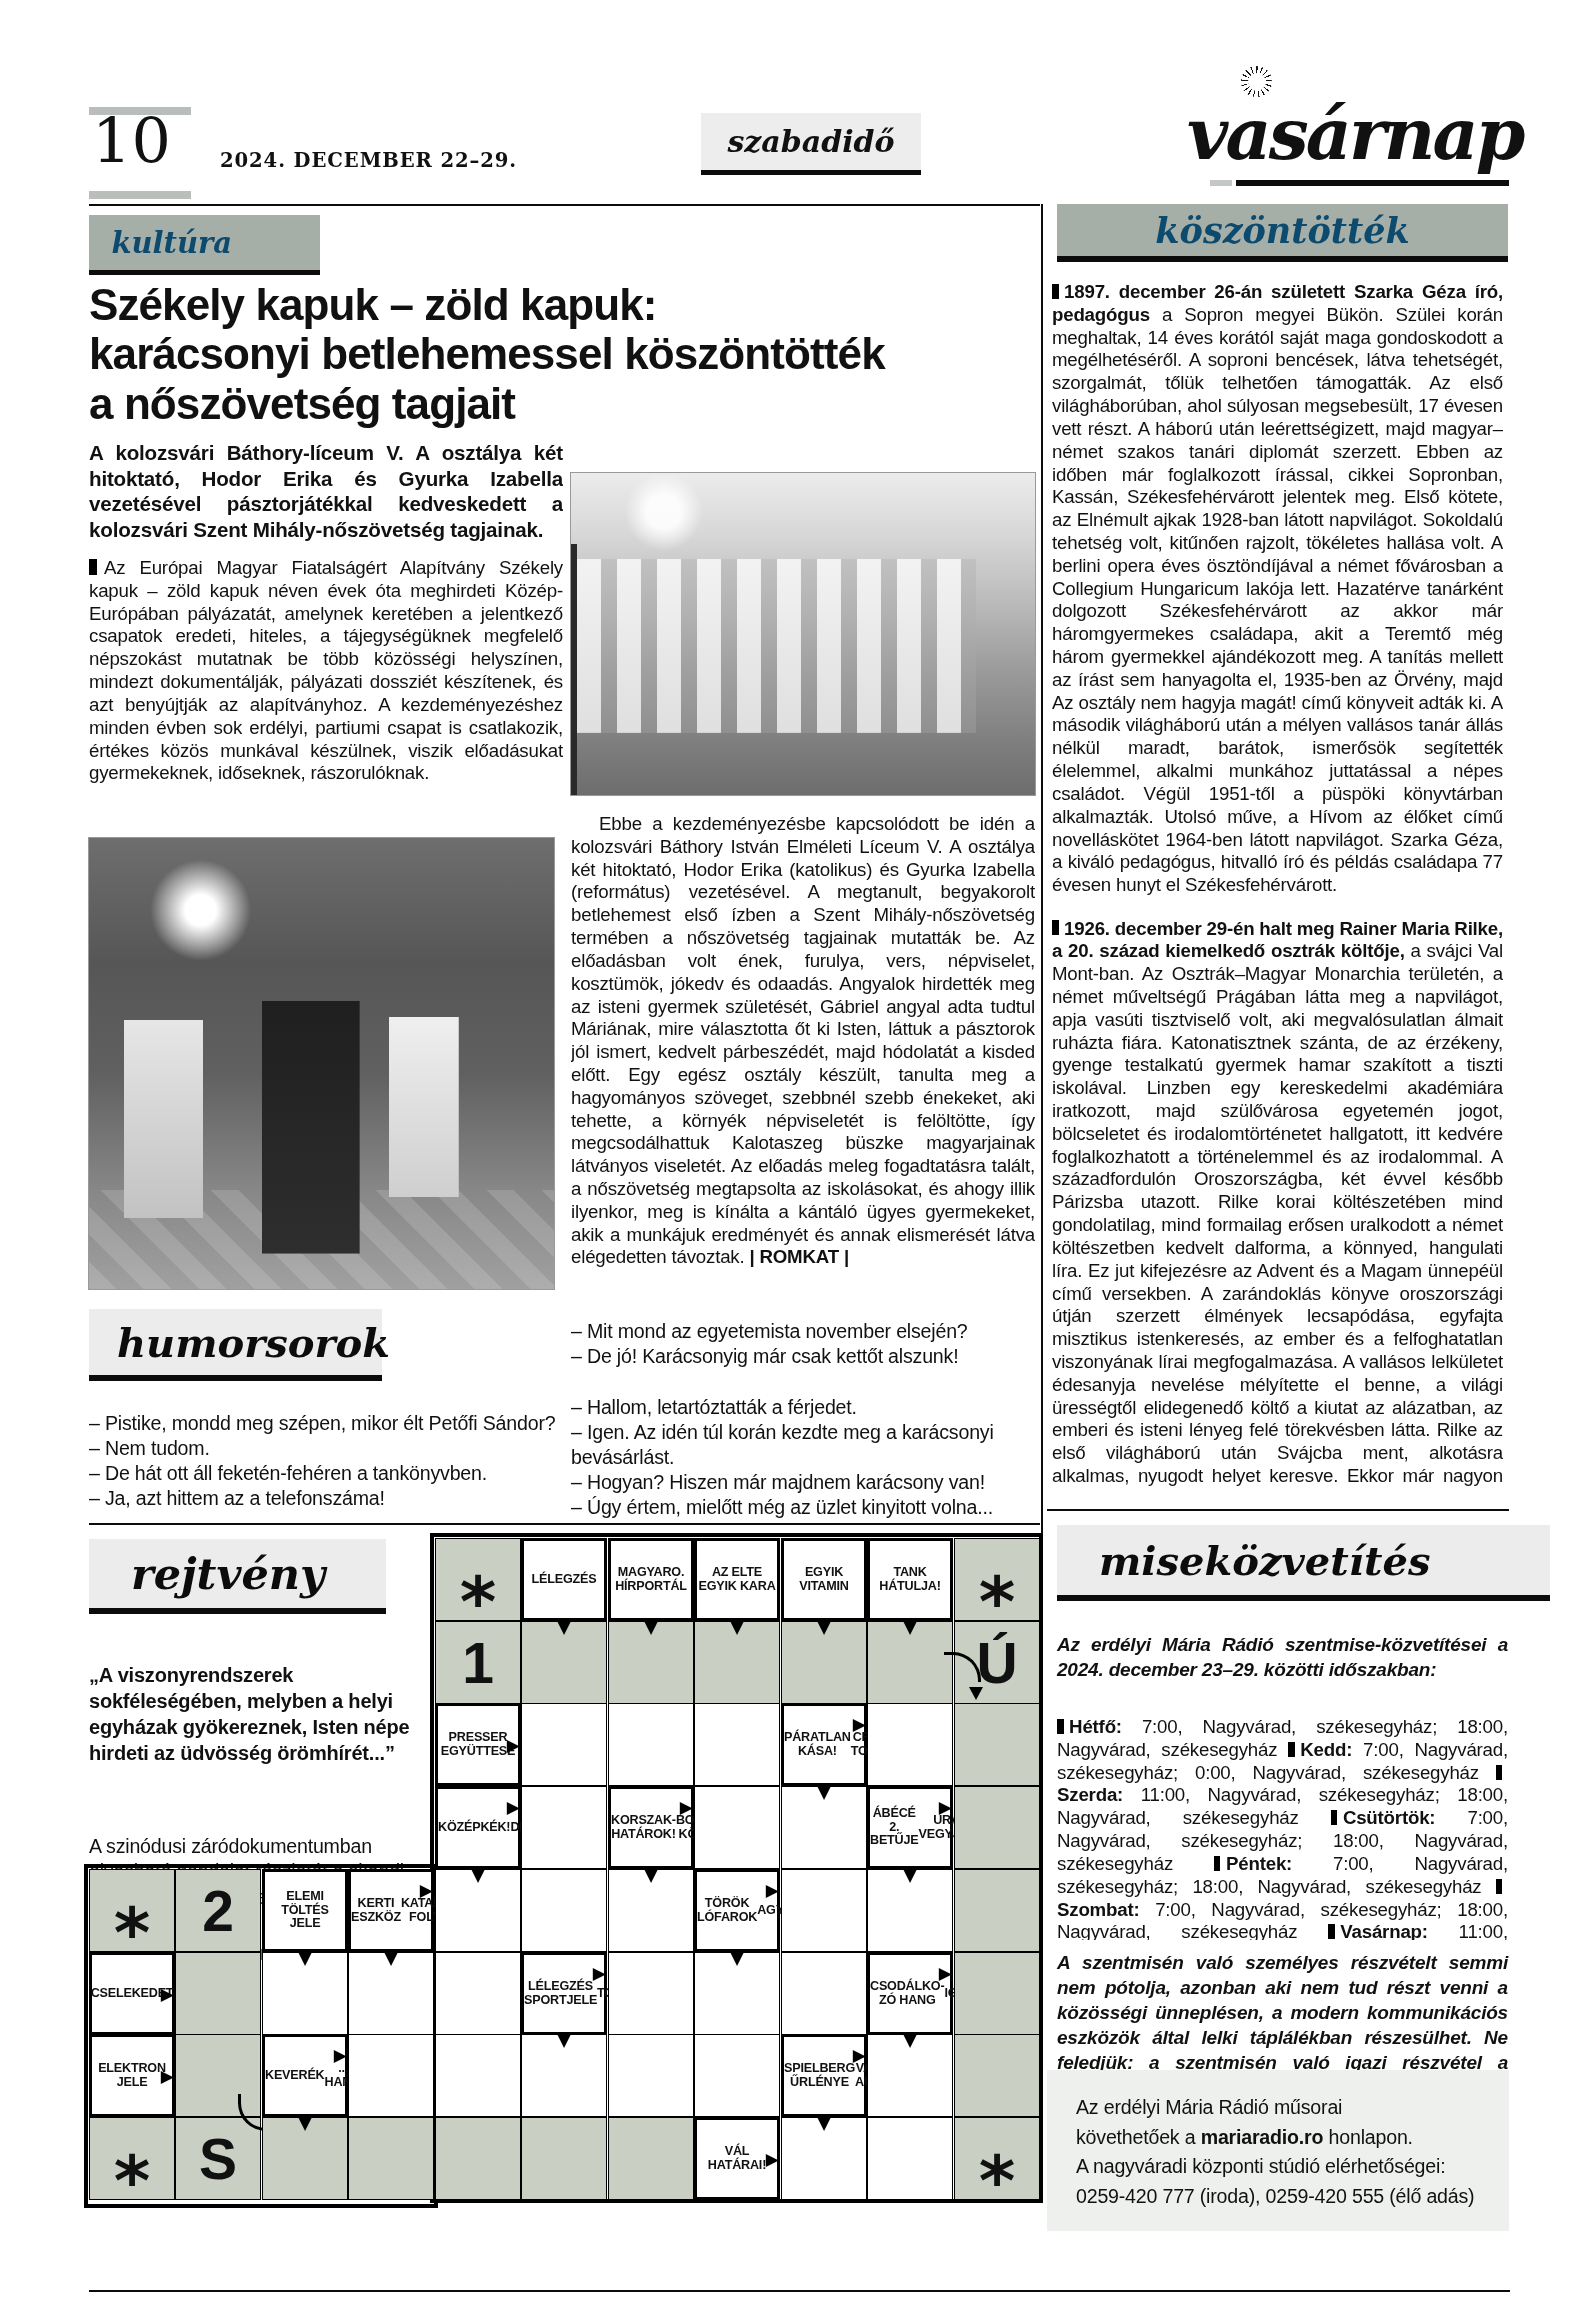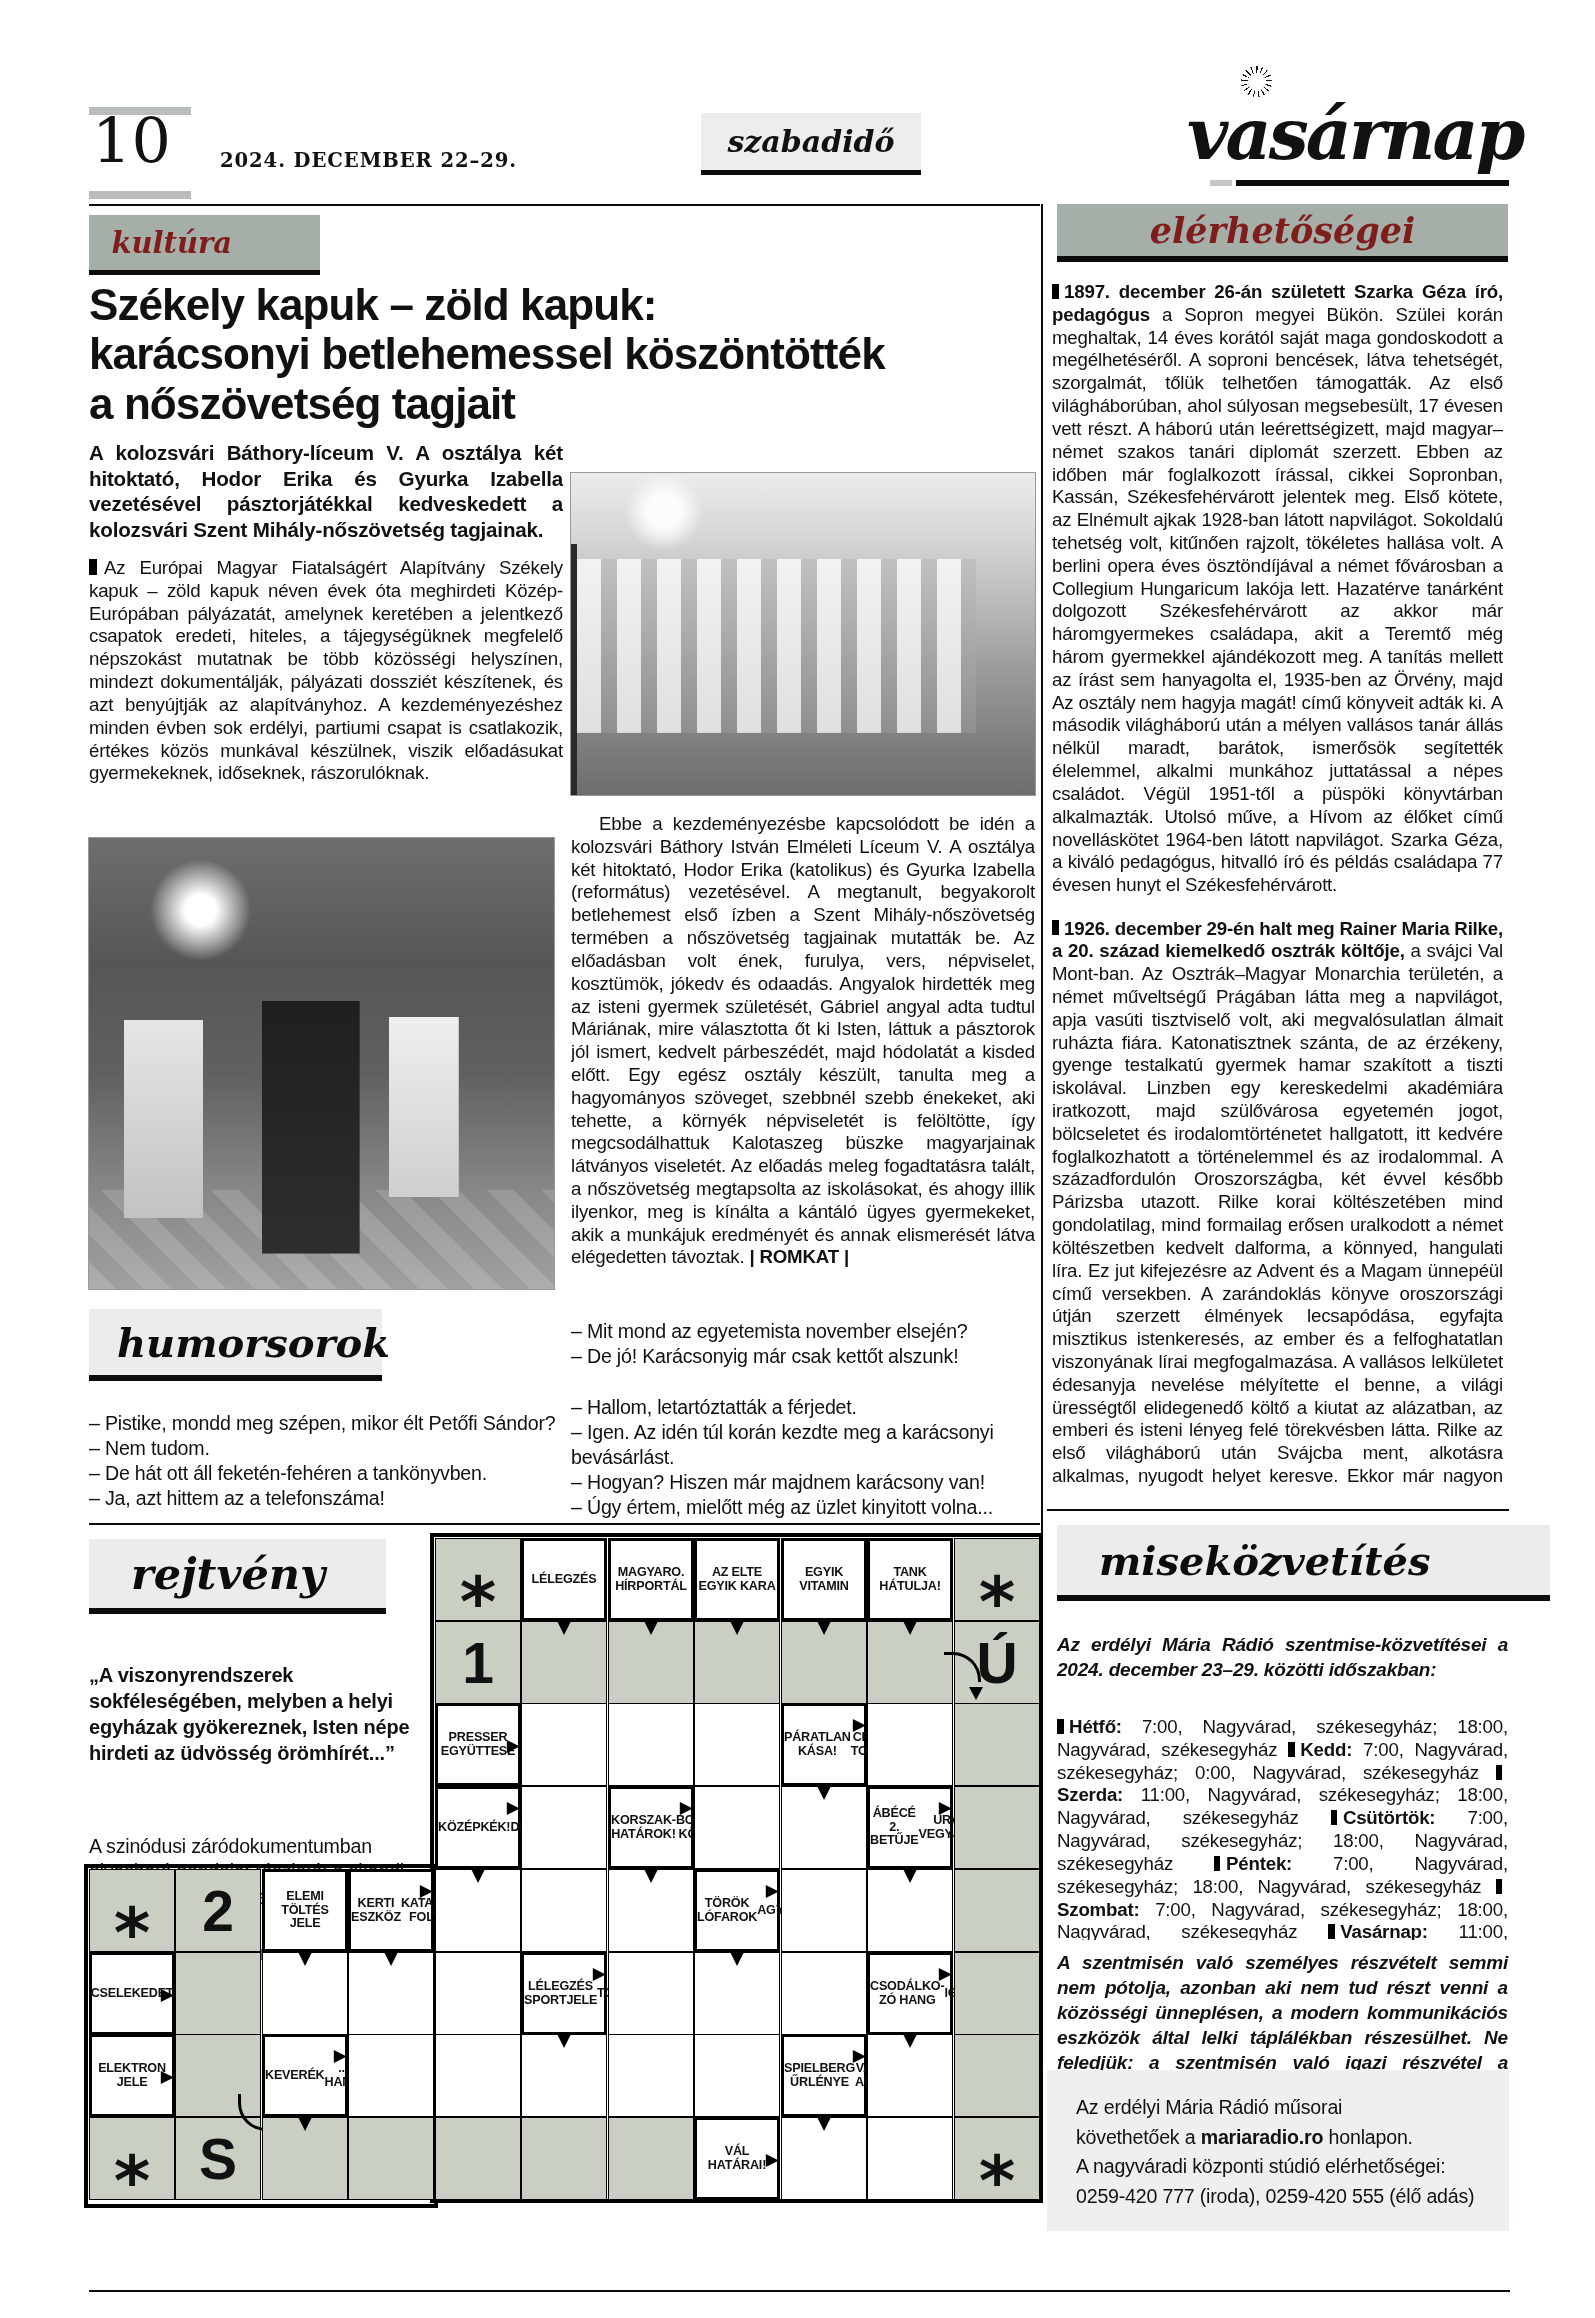--- a/index.html
+++ b/index.html
@@ -20,21 +20,21 @@
         letter-spacing:-2.8px;line-height:1;}
   #masthead-underline{position:absolute;left:1236px;top:180px;width:273px;height:5.6px;background:#0c0c0c;}
   #masthead-sq{position:absolute;left:1210px;top:180px;width:21.5px;height:5.6px;background:#c3c8c4;}
   #sunburst{position:absolute;left:1241px;top:66px;width:31px;height:31px;border-radius:50%;
         background:repeating-conic-gradient(#151515 0deg 5deg,transparent 5deg 21deg);}
   #sunburst:after{content:"";position:absolute;left:6.5px;top:6.5px;right:6.5px;bottom:6.5px;border-radius:50%;background:#fff;}
   #main-rule{position:absolute;left:89px;top:204px;width:951px;height:2.3px;background:#0c0c0c;}
   #vdivider{position:absolute;left:1041px;top:204px;width:1.9px;height:1991px;background:#0c0c0c;}
   #bottom-rule{position:absolute;left:89px;top:2290px;width:1421px;height:2.3px;background:#0c0c0c;}
   
-  .glabel{background:#a6aea8;color:#7f1d1d;font-family:"DejaVu Serif",serif;font-style:italic;
+  .glabel{background:#a6aea8;color:#0c4a6e;font-family:"DejaVu Serif",serif;font-style:italic;
         font-weight:bold;display:flex;align-items:center;}
   .llabel{background:#ececec;color:#0c0c0c;font-family:"DejaVu Serif",serif;font-style:italic;
         font-weight:bold;display:flex;align-items:center;}
   
   .body-txt{font-size:18.7px;line-height:1.22;text-align:justify;letter-spacing:-0.2px;}
   .lead-txt{font-size:20.6px;line-height:1.25;font-weight:bold;text-align:justify;letter-spacing:-0.2px;}
   .pm{display:inline-block;width:7.5px;height:16px;background:#000;margin-right:7.5px;vertical-align:-0.9px;}
   .pm2{display:inline-block;width:6.5px;height:15px;background:#000;margin-right:5.6px;vertical-align:-0.9px;}
   #headline{font-weight:bold;font-size:44px;line-height:1.12;letter-spacing:-0.9px;}
   .joke p{margin:0;font-size:19.6px;line-height:1.28;letter-spacing:-0.2px;}
@@ -121,21 +121,21 @@
        background:
          radial-gradient(circle 70px at 24% 16%, #ffffff 0 22%, rgba(255,255,255,.35) 55%, transparent 72%),
          linear-gradient(#e6e6e6,#c2c2c2) ,
          linear-gradient(#1f1f1f,#2e2e2e),
          linear-gradient(#efefef,#cfcfcf),
          repeating-linear-gradient(45deg, rgba(255,255,255,.14) 0 19.6px, transparent 19.6px 39px),
          linear-gradient(180deg,#6e6e6e 0,#565656 28%,#606060 52%,#878787 78%,#a0a0a0 100%);
        background-size:100% 100%,17% 44%,21% 56%,15% 40%,100% 22%,100% 100%;
        background-position:0 0,9% 72%,47% 82%,76% 66%,0 100%,0 0;background-repeat:no-repeat;"></div>
 
-  <div class="abs glabel" style="left:1057px;top:204px;width:451px;height:52px;border-bottom:6.5px solid #0c0c0c;justify-content:center;font-size:35px;">elérhetőségei</div>
+  <div class="abs glabel" style="left:1057px;top:204px;width:451px;height:52px;border-bottom:6.5px solid #0c0c0c;justify-content:center;font-size:35px;">köszöntötték</div>
 
   <div class="abs body-txt" style="left:1052px;top:281px;width:451px;height:1206px;overflow:hidden;">
     <p style="margin:0 0 0 0;">
       <span class="pm2"></span><b>1897. december 26-án született Szarka Géza író, pedagógus</b><span> a Sopron megyei Bükön. Szülei korán meghaltak, 14 éves korától saját maga gondoskodott a megélhetéséről. A soproni bencések, látva tehetségét, szorgalmát, tőlük telhetően támogatták. Az első világháborúban, ahol súlyosan megsebesült, 17 évesen vett részt. A háború után leérettségizett, majd magyar–német szakos tanári diplomát szerzett. Ebben az időben már foglalkozott írással, cikkei Sopronban, Kassán, Székesfehérvárott jelentek meg. Első kötete, az Elnémult ajkak 1928-ban látott napvilágot. Sokoldalú tehetség volt, kitűnően rajzolt, tökéletes hallása volt. A berlini opera éves ösztöndíjával a német fővárosban a Collegium Hungaricum lakója lett. Hazatérve tanárként dolgozott Székesfehérvárott az akkor már háromgyermekes családapa, akit a Teremtő még három gyermekkel ajándékozott meg. A tanítás mellett az írást sem hanyagolta el, 1935-ben az Örvény, majd Az osztály nem hagyja magát! című könyveit adták ki. A második világháború után a mélyen vallásos tanár állás nélkül maradt, barátok, ismerősök segítették élelemmel, alkalmi munkához juttatással a népes családot. Végül 1951-től a püspöki könyvtárban alkalmazták. Utolsó műve, a Hívom az élőket című novelláskötet 1964-ben látott napvilágot. Szarka Géza, a kiváló pedagógus, hitvalló író és példás családapa 77 évesen hunyt el Székesfehérvárott.</span>
     </p>
     <p style="margin:20.6px 0 0 0;">
       <span class="pm2"></span><b>1926. december 29-én halt meg Rainer Maria Rilke, a 20. század kiemelkedő osztrák költője,</b><span> a svájci Val Mont-ban. Az Osztrák–Magyar Monarchia területén, a német műveltségű Prágában látta meg a napvilágot, apja vasúti tisztviselő volt, aki megvalósulatlan álmait ruházta fiára. Katonatisztnek szánta, de az érzékeny, gyenge testalkatú gyermek hamar szakított a tiszti iskolával. Linzben egy kereskedelmi akadémiára iratkozott, majd szülővárosa egyetemén jogot, bölcseletet és irodalomtörténetet hallgatott, itt kedvére foglalkozhatott a történelemmel és az irodalommal. A századfordulón Oroszországba, két évvel később Párizsba utazott. Rilke korai költészetében mind gondolatilag, mind formailag erősen uralkodott a német költészetben kedvelt dalforma, a könnyed, hangulati líra. Ez jut kifejezésre az Advent és a Magam ünnepéül című versekben. A zarándoklás könyve oroszországi útján szerzett élmények lecsapódása, egyfajta misztikus istenkeresés, az ember és a felfoghatatlan viszonyának lírai megfogalmazása. A vallásos lelkületet édesanyja nevelése mélyítette el benne, a világi ürességtől elidegenedő költő a kiutat az alázatban, az emberi és isteni lényeg felé törekvésben látta. Rilke az első világháború után Svájcba ment, alkotásra alkalmas, nyugodt helyet keresve. Ekkor már nagyon beteg volt, magányos harcát a fehérvérűséggel vívta, de három héttel 51. születésnapja után elvesztette a csatát. </span>
     </p>
   </div>
 

